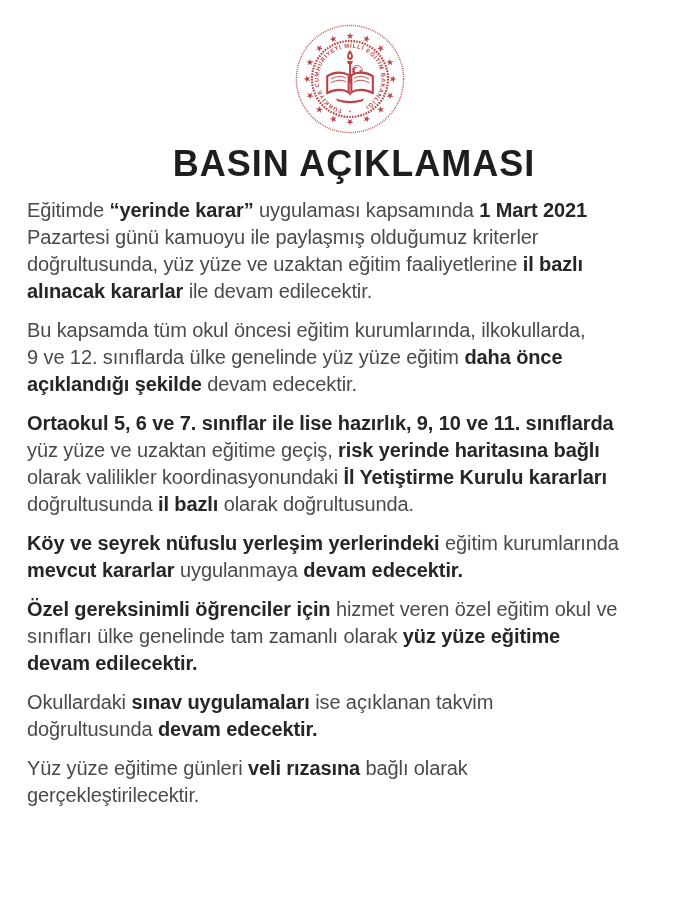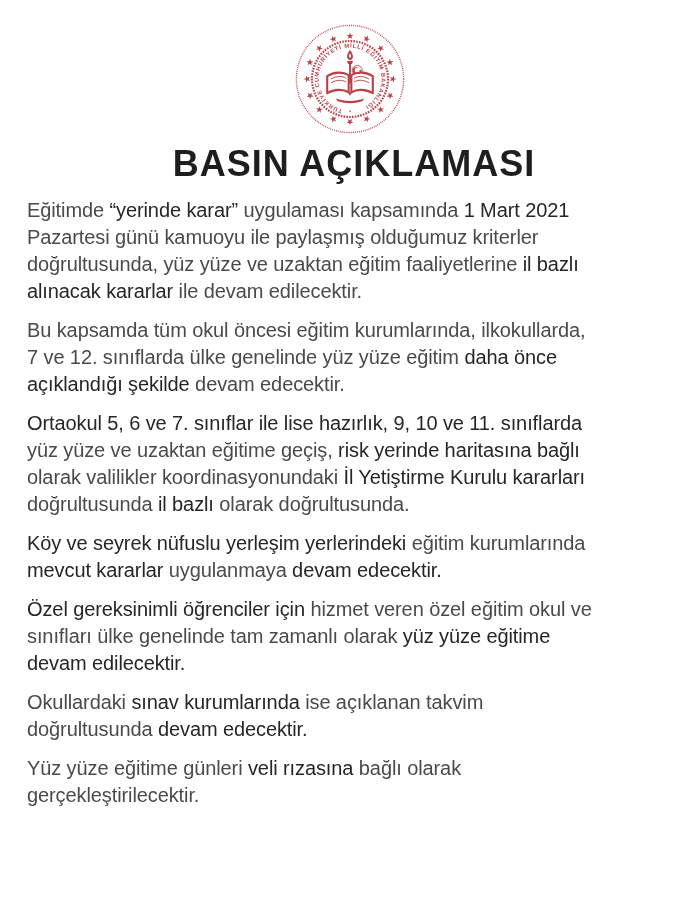--- a/index.html
+++ b/index.html
@@ -23,21 +23,21 @@
   }
   main{padding:12px 20px 0 27px;}
   p.para{
     margin:0 0 12px 0;
     font-size:20px;
     line-height:27px;
     color:#4a4a4a;
     letter-spacing:-0.1px;
     white-space:pre-wrap;
   }
-  p.para b{color:#262626;font-weight:400;}
+  p.para b{color:#262626;font-weight:700;}
   .seal-ring-text{font-family:"Liberation Sans","DejaVu Sans",sans-serif;}
 </style>
 </head>
 <body>
 
 <div class="page">
   <header>
     <div class="logo-wrap">
       <svg viewBox="0 0 120 120" xmlns="http://www.w3.org/2000/svg">
 
@@ -101,29 +101,29 @@
     </div>
     <h1>BASIN AÇIKLAMASI</h1>
   </header>
 
   <main>
     <p class="para"><span>Eğitimde </span><b>“yerinde karar”</b><span> uygulaması kapsamında </span><b>1 Mart 2021</b><span>
 Pazartesi günü kamuoyu ile paylaşmış olduğumuz kriterler
 doğrultusunda, yüz yüze ve uzaktan eğitim faaliyetlerine </span><b>il bazlı
 alınacak kararlar</b><span> ile devam edilecektir.</span></p>
     <p class="para"><span>Bu kapsamda tüm okul öncesi eğitim kurumlarında, ilkokullarda,
-7 ve 12. sınıflarda ülke genelinde yüz yüze eğitim </span><b>daha önce
+9 ve 12. sınıflarda ülke genelinde yüz yüze eğitim </span><b>daha önce
 açıklandığı şekilde</b><span> devam edecektir.</span></p>
     <p class="para"><b>Ortaokul 5, 6 ve 7. sınıflar ile lise hazırlık, 9, 10 ve 11. sınıflarda</b><span>
 yüz yüze ve uzaktan eğitime geçiş, </span><b>risk yerinde haritasına bağlı</b><span>
 olarak valilikler koordinasyonundaki </span><b>İl Yetiştirme Kurulu kararları</b><span>
 doğrultusunda </span><b>il bazlı</b><span> olarak doğrultusunda.</span></p>
     <p class="para"><b>Köy ve seyrek nüfuslu yerleşim yerlerindeki</b><span> eğitim kurumlarında
 </span><b>mevcut kararlar</b><span> uygulanmaya </span><b>devam edecektir.</b></p>
     <p class="para"><b>Özel gereksinimli öğrenciler için</b><span> hizmet veren özel eğitim okul ve
 sınıfları ülke genelinde tam zamanlı olarak </span><b>yüz yüze eğitime
 devam edilecektir.</b></p>
-    <p class="para"><span>Okullardaki </span><b>sınav kurumlarında</b><span> ise açıklanan takvim
+    <p class="para"><span>Okullardaki </span><b>sınav uygulamaları</b><span> ise açıklanan takvim
 doğrultusunda </span><b>devam edecektir.</b></p>
     <p class="para"><span>Yüz yüze eğitime günleri </span><b>veli rızasına</b><span> bağlı olarak
 gerçekleştirilecektir.</span></p>
   </main>
 </div>
 
 </body></html>

